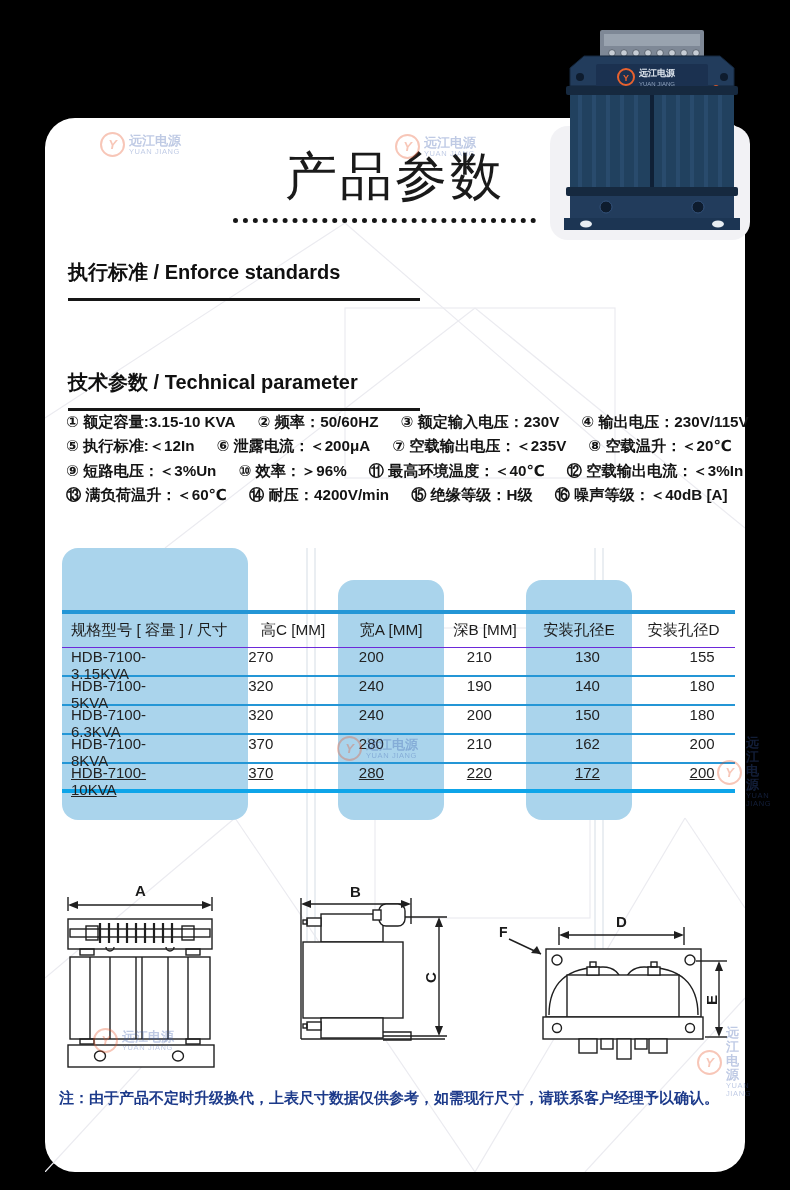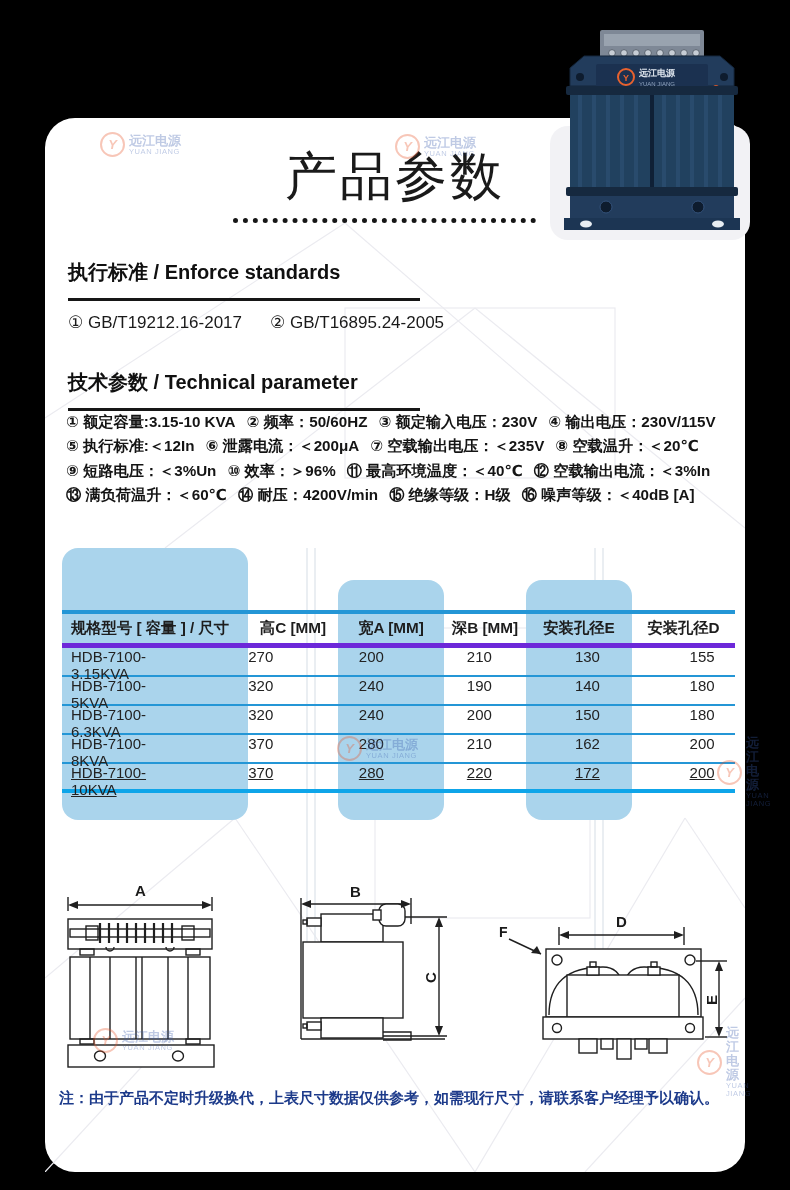--- a/index.html
+++ b/index.html
@@ -26,32 +26,32 @@
   .dotted{position:absolute;left:188px;top:100px;width:303px;height:0;
     border-bottom:5px dotted #161616;}
 
   .sec-head{position:absolute;left:23px;font-size:20px;font-weight:700;color:#101010;white-space:nowrap;}
   .sec-rule{position:absolute;left:23px;width:352px;height:3px;background:#161616;}
   .standards-row{position:absolute;left:23px;top:194px;display:flex;gap:28px;
     font-size:17px;color:#1a1a1a;white-space:nowrap;}
 
   .params{position:absolute;left:21px;top:292px;width:668px;color:#141414;
     font-size:15.2px;font-weight:600;}
-  .param-line{display:flex;gap:11px;height:24.5px;align-items:center;white-space:nowrap;}
+  .param-line{display:flex;gap:22px;height:24.5px;align-items:center;white-space:nowrap;}
 
   
   .size-table{position:absolute;left:17px;top:430px;width:673px;height:280px;}
   .band{position:absolute;background:#aad4ec;border-radius:16px;}
   .band-1{left:0;top:0;width:186px;height:272px;}
   .band-3{left:276px;top:32px;width:106px;height:240px;}
   .band-5{left:464px;top:32px;width:106px;height:240px;}
   .size-title{position:absolute;left:14px;top:16px;font-size:29px;font-weight:700;color:#1767a9;}
   .line-top{position:absolute;left:0;top:62px;width:673px;height:4px;background:#2496d6;}
   .t-head{position:absolute;left:0;top:66px;width:673px;height:34px;display:flex;align-items:center;
-    font-size:15.3px;font-weight:700;color:#1d1d1d;border-bottom:5px solid #6d28d9;box-sizing:border-box;}
+    font-size:15.3px;font-weight:400;color:#1d1d1d;border-bottom:1px solid #6d28d9;box-sizing:border-box;}
   .t-rows{position:absolute;left:0;top:100px;width:673px;}
   .t-row{display:flex;align-items:flex-start;height:29px;border-bottom:2px solid #2496d6;
     font-size:15px;color:#222;box-sizing:border-box;gap:48px;}
   .t-row:last-child{border-bottom:4px solid #0ea5e9;text-decoration:underline;}
   .c1{width:186px;padding-left:9px;box-sizing:border-box;text-align:left;}
   .c2{width:90px;text-align:center;}
   .c3{width:106px;text-align:center;}
   .c4{width:82px;text-align:center;}
   .c5{width:106px;text-align:center;}
   .c6{width:103px;text-align:center;}
@@ -94,24 +94,20 @@
       <path d="M550,430 V840"></path>
         <path d="M558,430 V840"></path>
     </g>
   </svg>
 
   <div class="page-title">产品参数</div>
   <div class="dotted"></div>
 
   <div class="sec-head" style="top:141px;">执行标准 / Enforce standards</div>
   <div class="sec-rule" style="top:180px;"></div>
-  <div class="standards-row">
-    <span>① GB/T19212.16-2017</span>
-    <span>② GB/T16895.24-2005</span>
-  </div>
 
   <div class="sec-head" style="top:251px;">技术参数 / Technical parameter</div>
   <div class="sec-rule" style="top:290px;"></div>
   <div class="params">
     <div class="param-line">
       <span>① 额定容量:3.15-10 KVA</span>
       <span>② 频率：50/60HZ</span>
       <span>③ 额定输入电压：230V</span>
       <span>④ 输出电压：230V/115V</span>
     </div>

